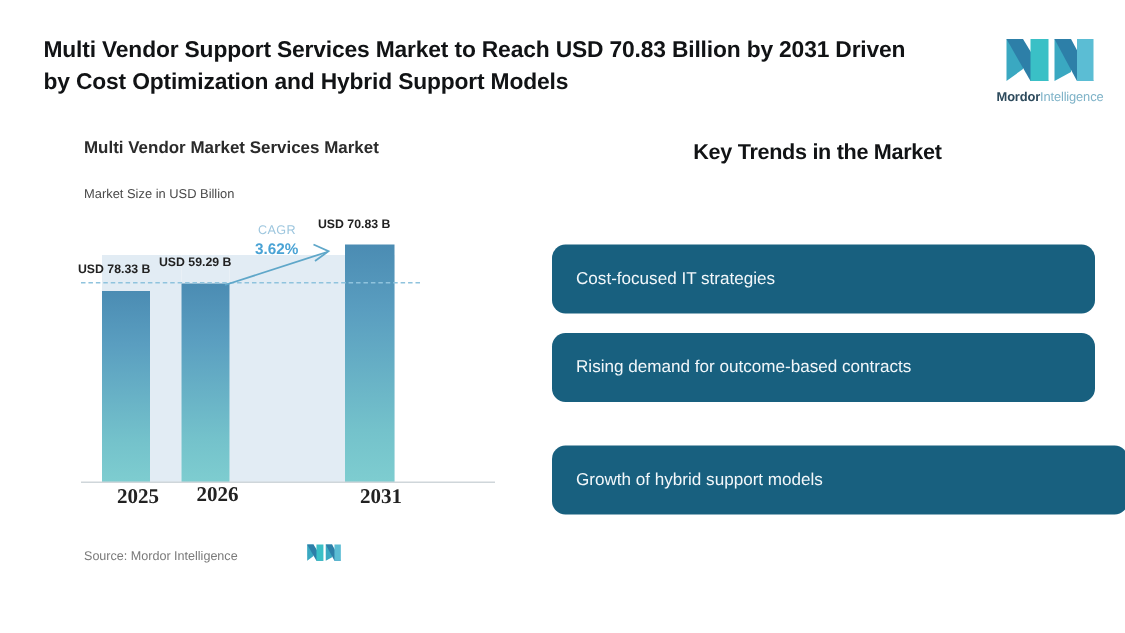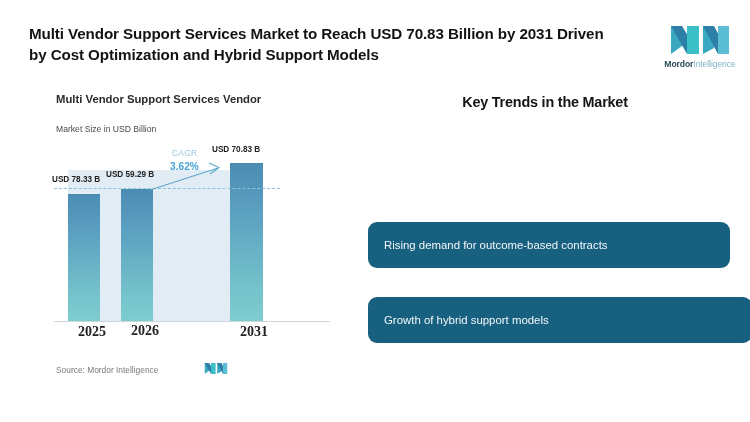--- a/index.html
+++ b/index.html
@@ -109,21 +109,21 @@
         <polygon points="49,32 60,32 60,4 49,4" fill="#5bbdd4"></polygon>
       </svg>
       <span class="brand-text">
         <span class="b1">Mordor</span><span class="b2">Intelligence</span>
       </span>
     </div>
   </div>
 
   <div class="chart-panel">
 
-    <div class="chart-title">Multi Vendor Support Services Vendor</div>
+    <div class="chart-title">Multi Vendor Market Services Market</div>
     <div class="chart-sub">Market Size in USD Billion</div>
 
     <div class="plot">
 
       <div class="bg-band" style="left:22px;width:32px;height:152px;"></div>
       <div class="bg-band" style="left:54px;width:21px;height:152px;"></div>
       <div class="bg-band" style="left:75px;width:32px;height:152px;"></div>
       <div class="bg-band" style="left:107px;width:77px;height:152px;"></div>
       <div class="bg-band" style="left:184px;width:33px;height:152px;"></div>
 
@@ -158,20 +158,23 @@
       <polygon points="18,32 30,32 30,4 18,4" fill="#3ac0c6"></polygon>
       <polygon points="34,32 34,4 45,4 45,26" fill="#3aa8c1"></polygon>
       <polygon points="34,4 45,4 60,32 49,32" fill="#2d7fa8"></polygon>
       <polygon points="49,32 60,32 60,4 49,4" fill="#5bbdd4"></polygon>
     </svg>
   </div>
 
   <div class="trends">
     <div class="trends-title">Key Trends in the Market</div>
 
+    <div class="trend-card" style="top:79px;">
+      <span>Cost-focused IT strategies</span>
+    </div>
     <div class="trend-card" style="top:138px;">
       <span>Rising demand for outcome-based contracts</span>
     </div>
     <div class="trend-card" style="top:213px;padding-left:22px;">
       <span>Growth of hybrid support models</span>
     </div>
   </div>
 
 </div>
 

